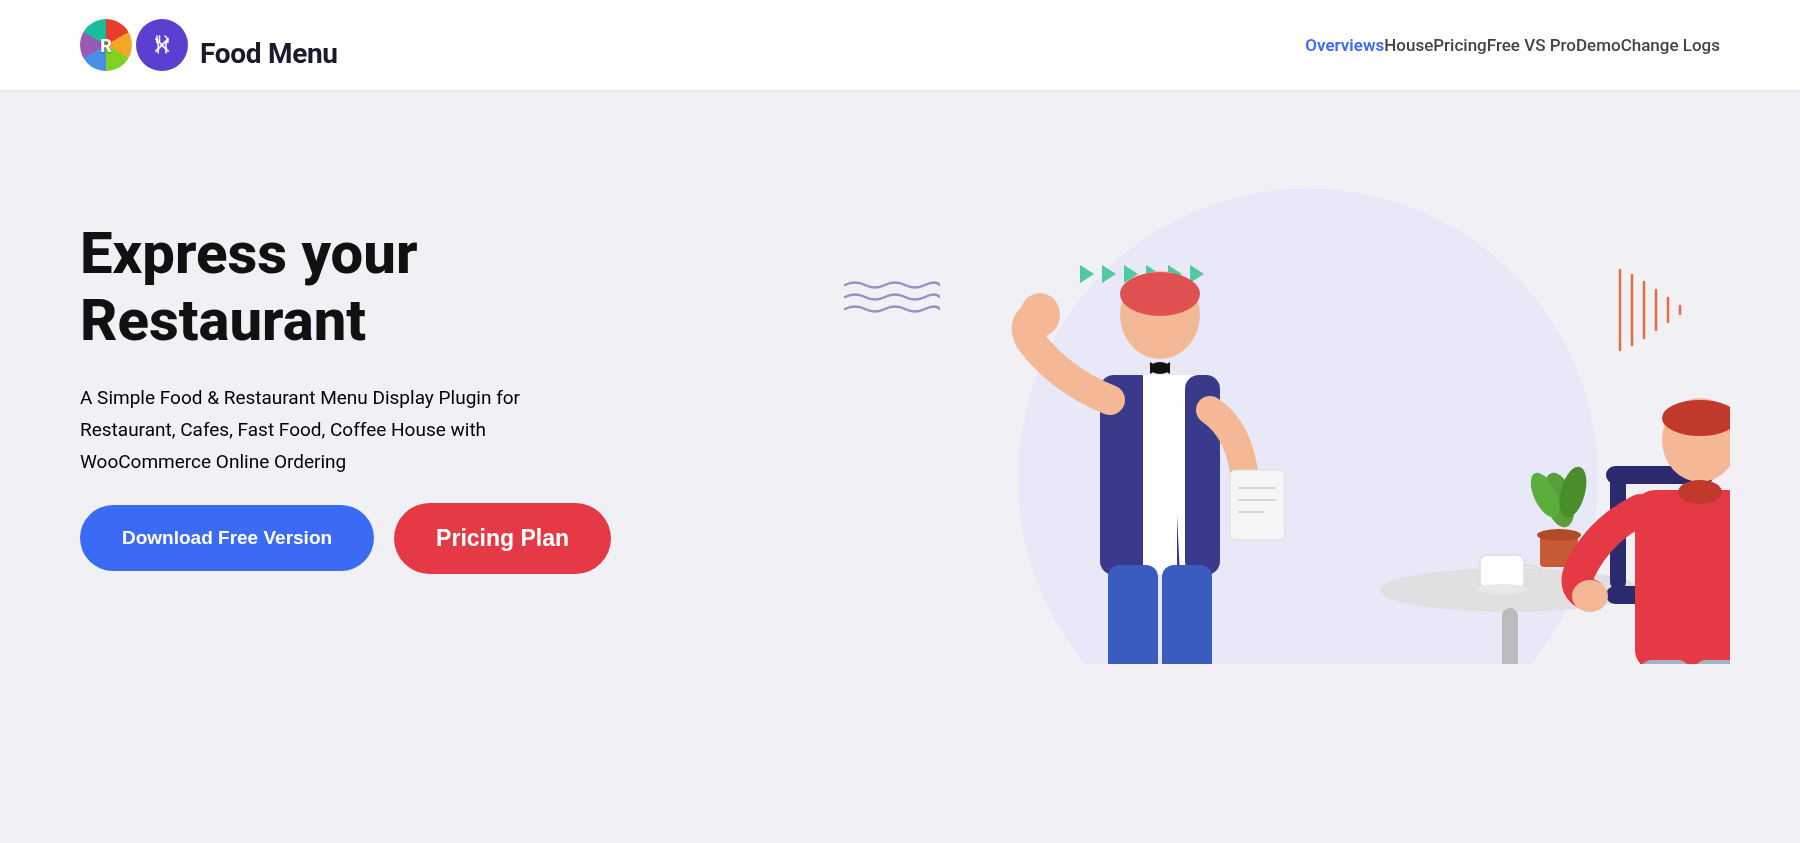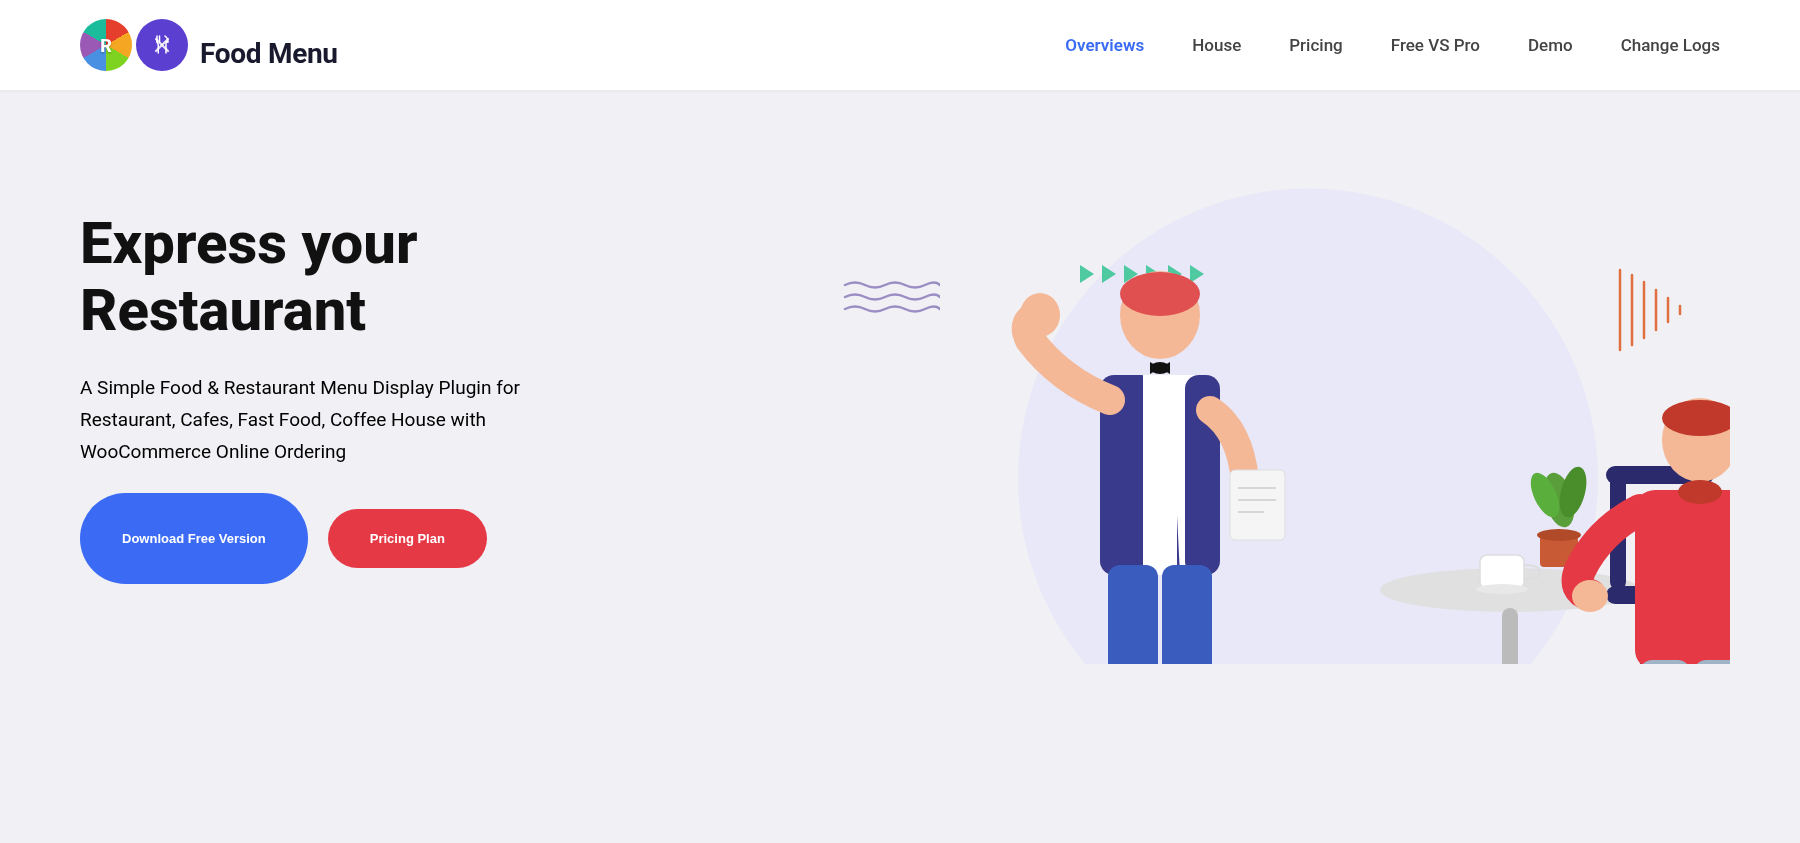--- a/index.html
+++ b/index.html
@@ -52,21 +52,20 @@
       font-size: 28px;
       font-weight: 700;
       color: #1a1a2e;
       letter-spacing: -0.3px;
       margin-top: 17px;
     }
 
     nav {
       display: flex;
       align-items: flex-start;
-      gap: 48px;
     }
     .nav-link {
       font-size: 17px;
       color: #444;
       text-decoration: none;
       cursor: pointer;
       font-weight: 500;
     }
     .nav-link.active {
       color: #3b6bf5;
@@ -116,32 +115,32 @@
     .hero-buttons {
       display: flex;
       gap: 20px;
       align-items: center;
     }
     .btn-download {
       background: #3b6bf5;
       color: #fff;
       border: none;
       border-radius: 50px;
-      padding: 38px 42px;
-      font-size: 13px;
+      padding: 22px 42px;
+      font-size: 19px;
       font-weight: 600;
       cursor: pointer;
     }
     .btn-pricing {
       background: #e63946;
       color: #fff;
       border: none;
       border-radius: 50px;
       padding: 22px 42px;
-      font-size: 13px;
+      font-size: 23px;
       font-weight: 600;
       cursor: pointer;
     }
 
     
     .hero-illustration {
       position: absolute;
       right: 0;
       top: 0;
       width: 1100px;

